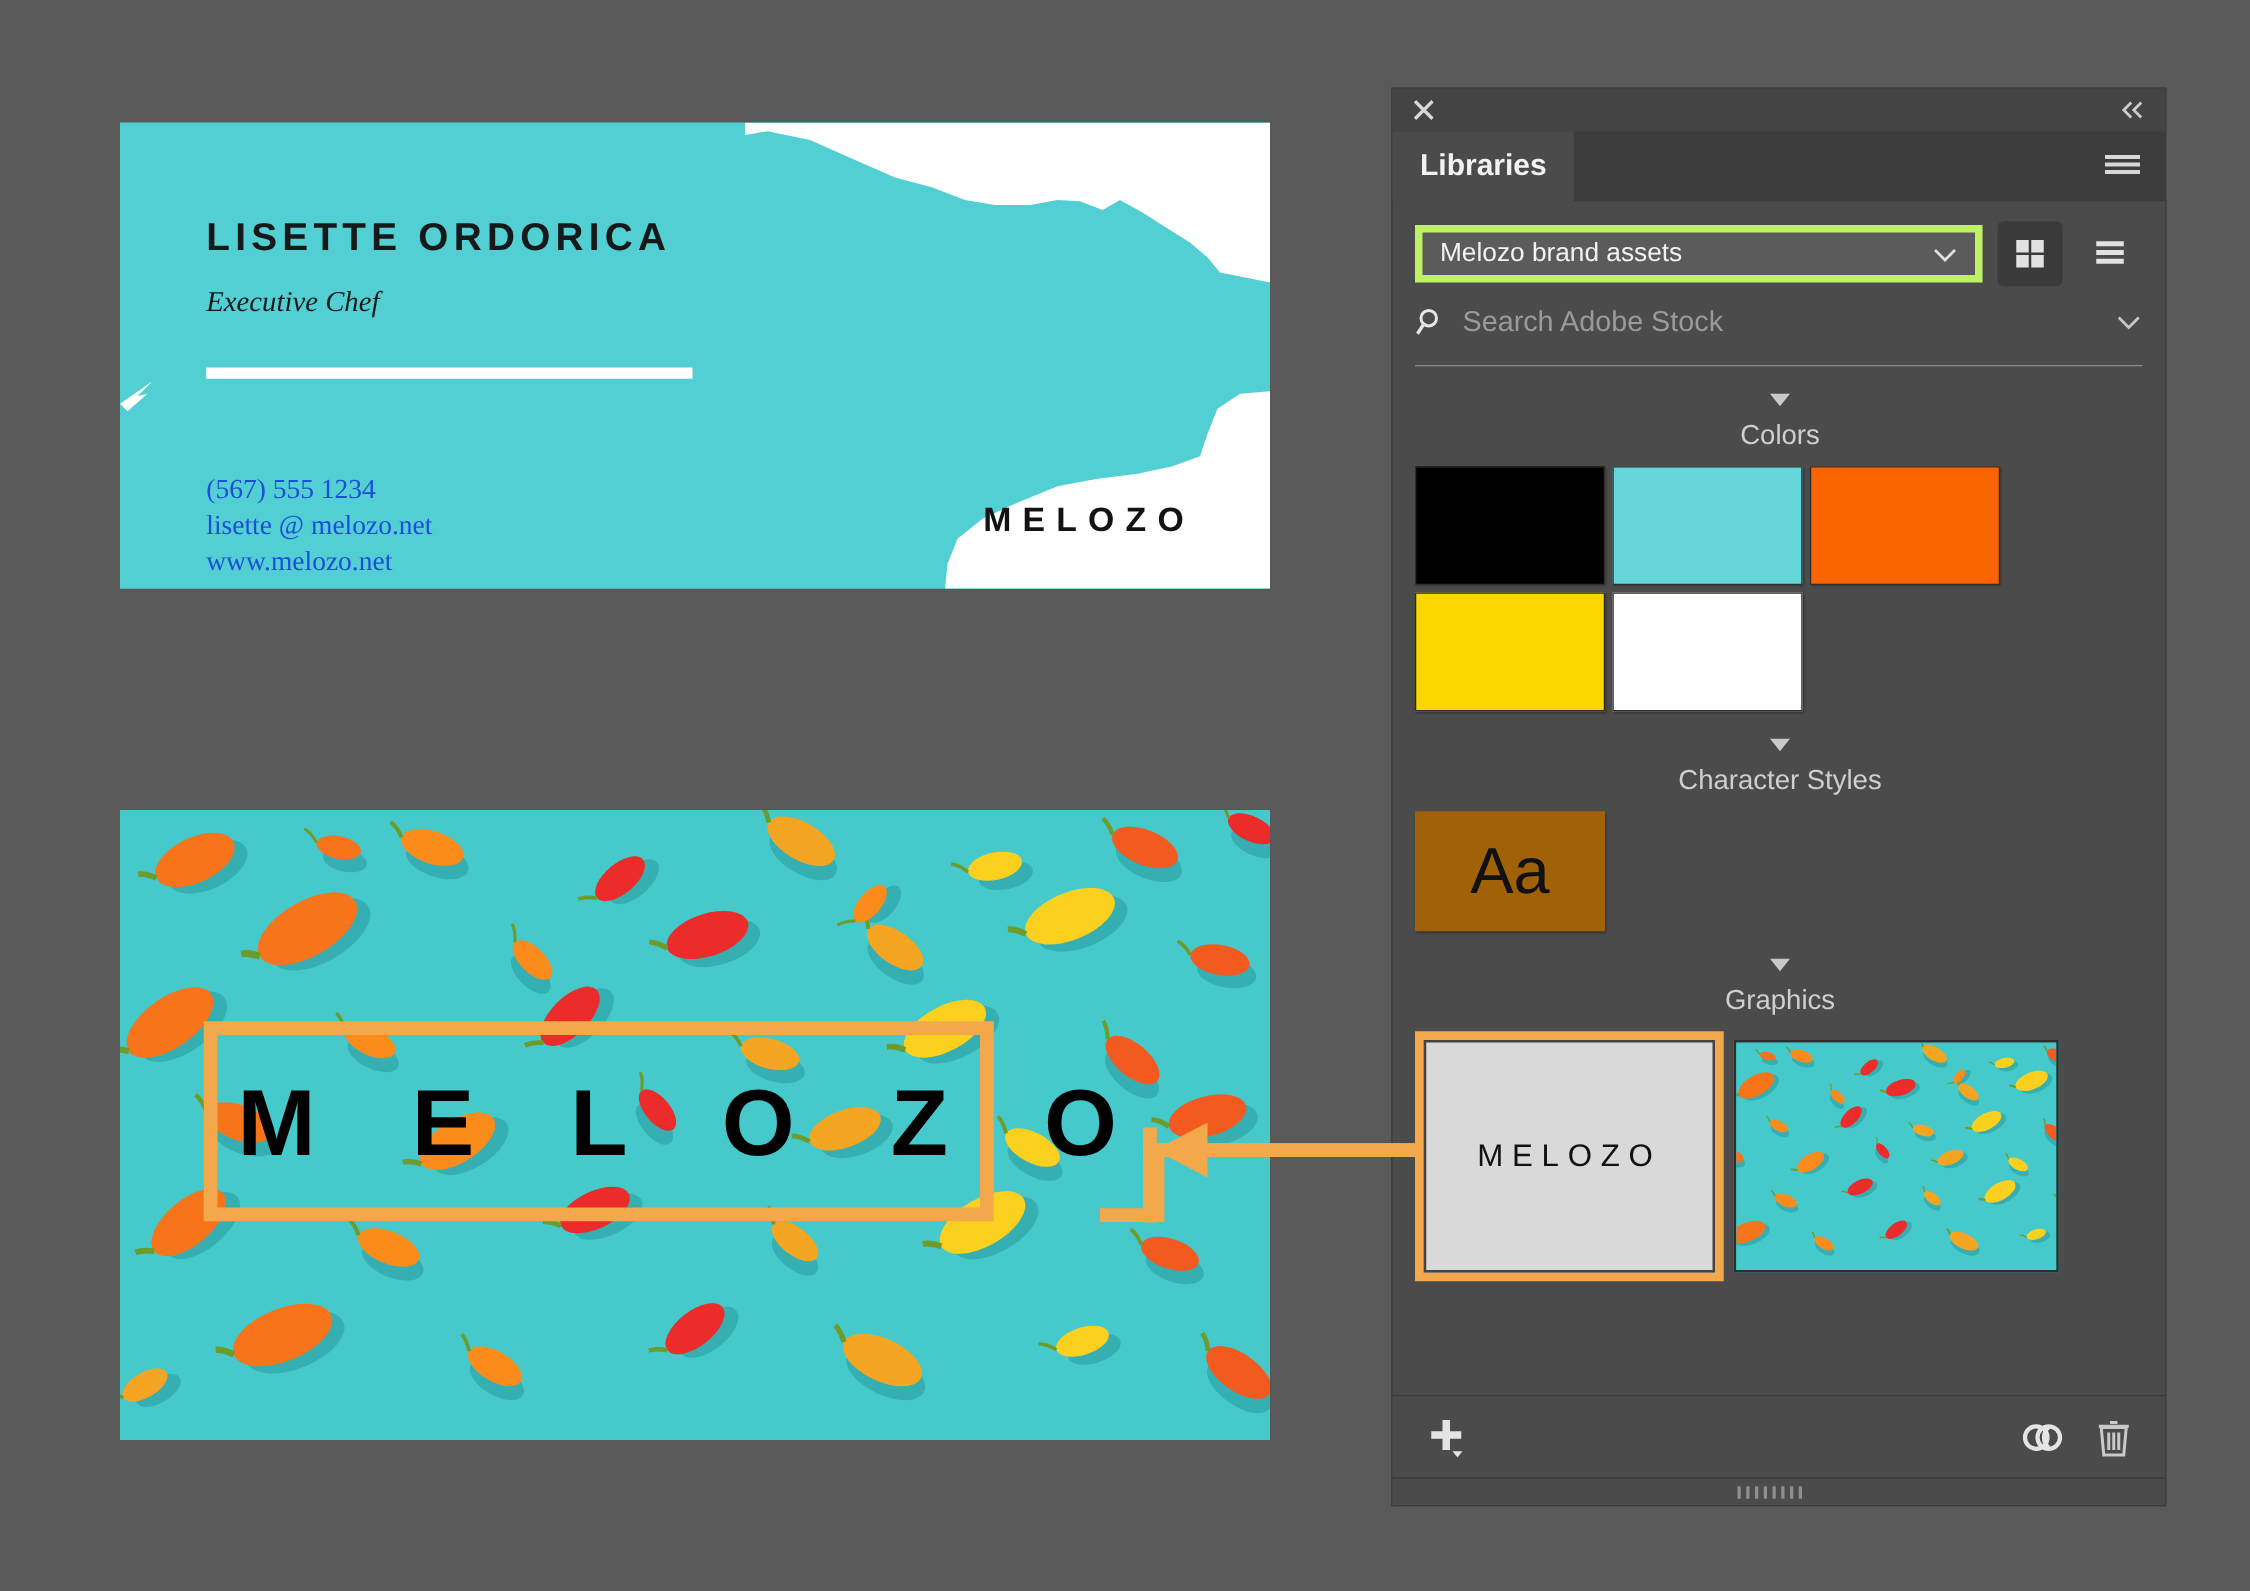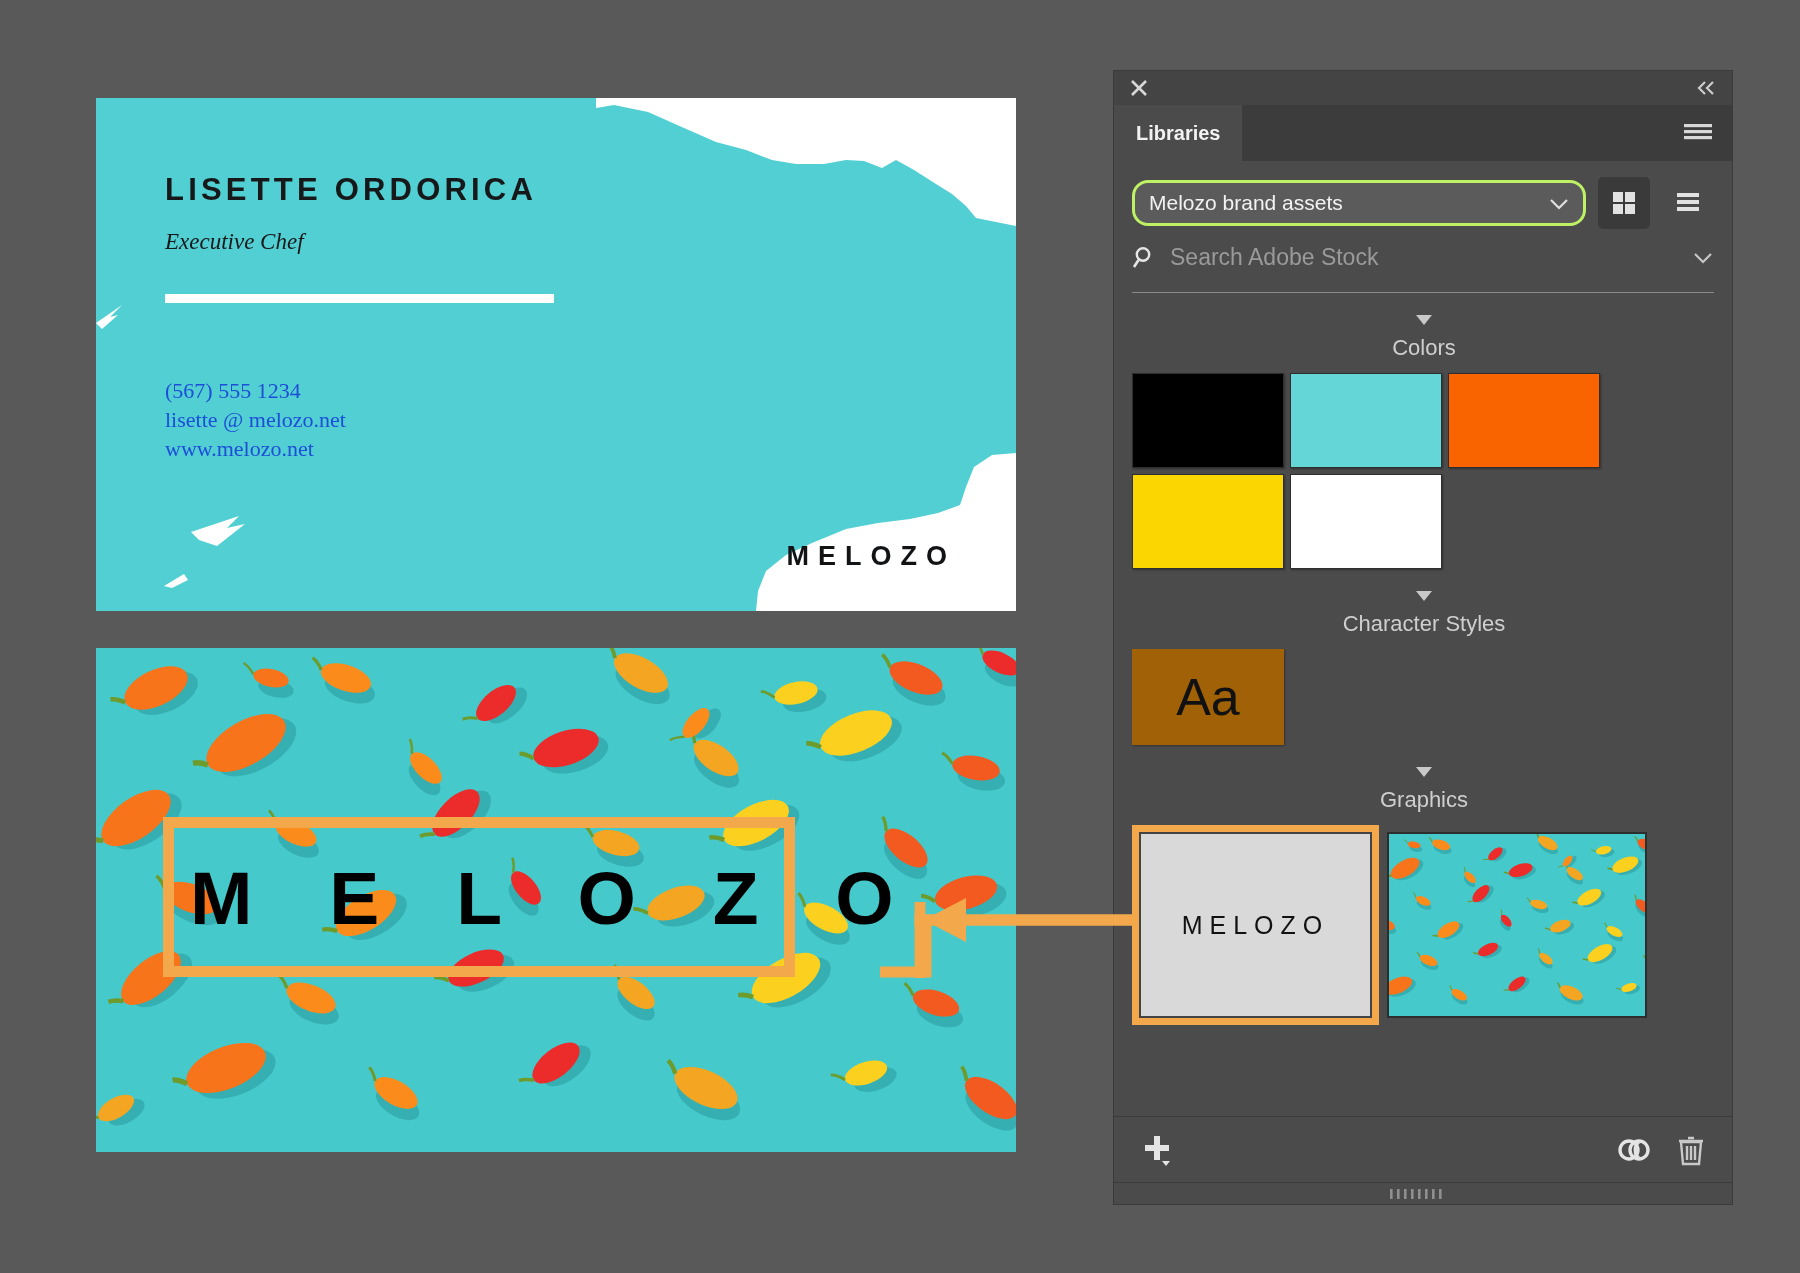--- a/index.html
+++ b/index.html
@@ -7,21 +7,21 @@
     width: 1800px; height: 1273px;
     background: #595959;
     font-family: "Liberation Sans", sans-serif;
     overflow: hidden;
   }
   .stage { position: relative; width: 1800px; height: 1273px; }
 
   
   .card {
     position: absolute; left: 96px; top: 98px;
-    width: 920px; height: 513px;
+    width: 920px; height: 373px;
     background: #52cfd2;
     overflow: hidden;
   }
   .card-torn-top {
     position: absolute; right: 0; top: 0; width: 420px; height: 160px;
   }
   .card-torn-bottom {
     position: absolute; right: 0; bottom: 0; width: 400px; height: 180px;
   }
   .card-fleck { position: absolute; fill: #ffffff; }
@@ -88,33 +88,33 @@
     display: flex; align-items: center; justify-content: space-between;
     padding: 0 14px;
   }
   .ico { display: inline-block; line-height: 0; cursor: default; }
   .panel-tabs {
     height: 56px; background: #3c3c3c; display: flex; align-items: stretch;
     flex: 0 0 auto; position: relative;
   }
   .tab {
     background: #4b4b4b; display: flex; align-items: center;
-    padding: 0 22px; font-size: 20px; font-weight: 700; color: #f2f2f2;
+    padding: 0 22px; font-size: 24px; font-weight: 700; color: #f2f2f2;
   }
   .tab-filler { flex: 1; }
   .panel-menu-btn {
     display: flex; align-items: center; padding-right: 18px;
   }
   .panel-controls {
     padding: 16px 18px 0 18px; flex: 0 0 auto;
   }
   .lib-row { display: flex; align-items: center; gap: 12px; }
   .lib-select {
-    flex: 1; height: 46px; background: #5b5b5b; border: 3px solid #bef264;
-    border-radius: 16px; display: flex; align-items: center;
+    flex: 1; height: 46px; background: #5b5b5b; border: 6px solid #bef264;
+    border-radius: 0; display: flex; align-items: center;
     justify-content: space-between; padding: 14px 14px;
     font-size: 21px; color: #f2f2f2;
   }
   .view-btn {
     width: 52px; height: 52px; border-radius: 5px;
     display: flex; align-items: center; justify-content: center;
   }
   .view-btn.active { background: #3a3a3a; }
   .search-row {
     margin: 16px 0 0 0; height: 48px; display: flex; align-items: center;

